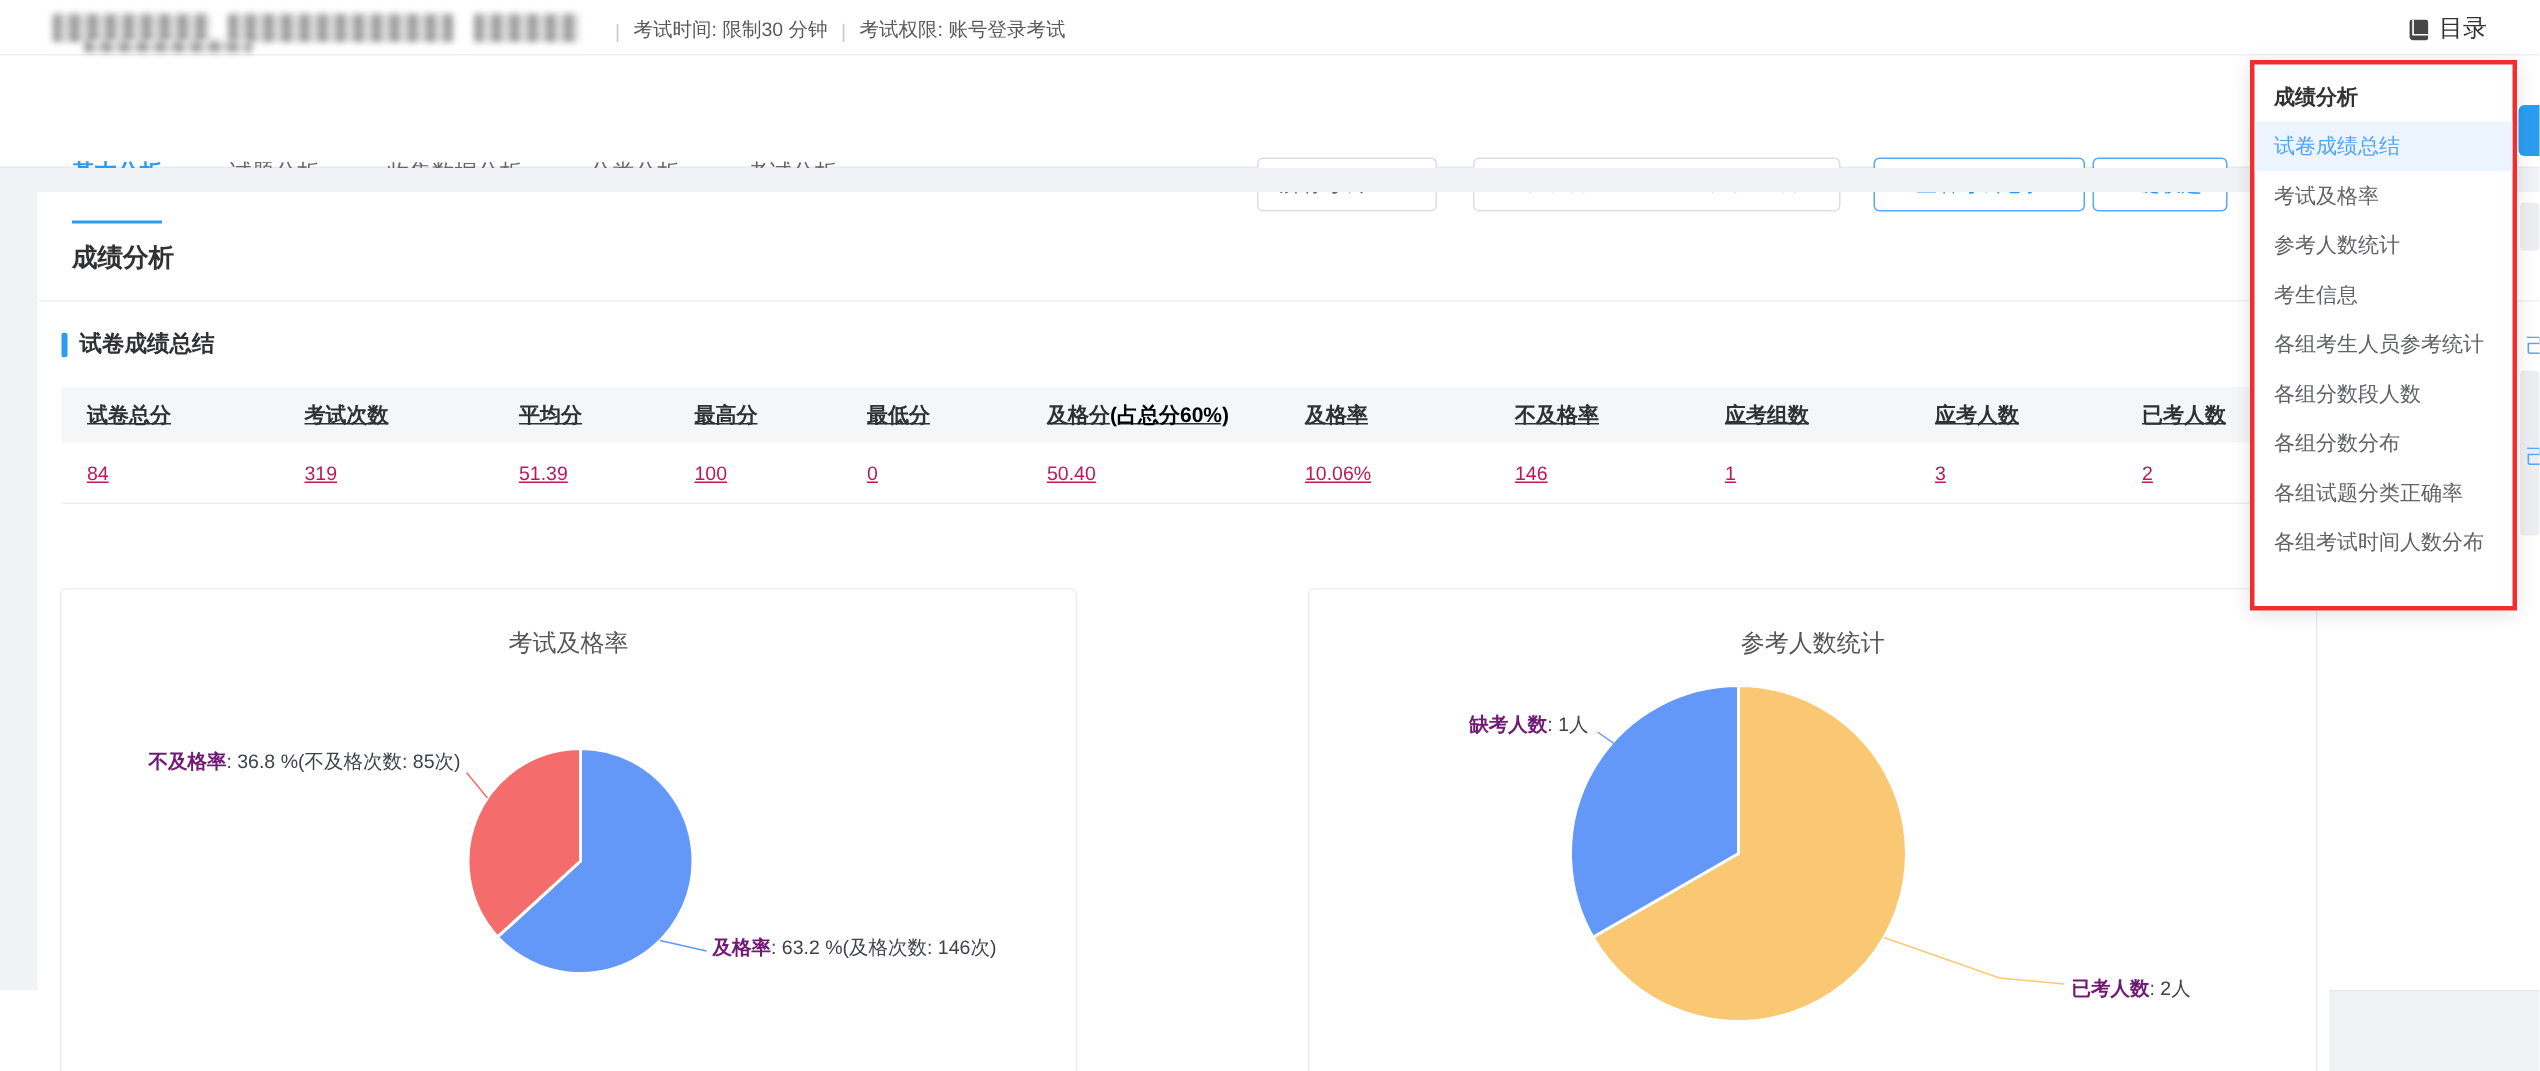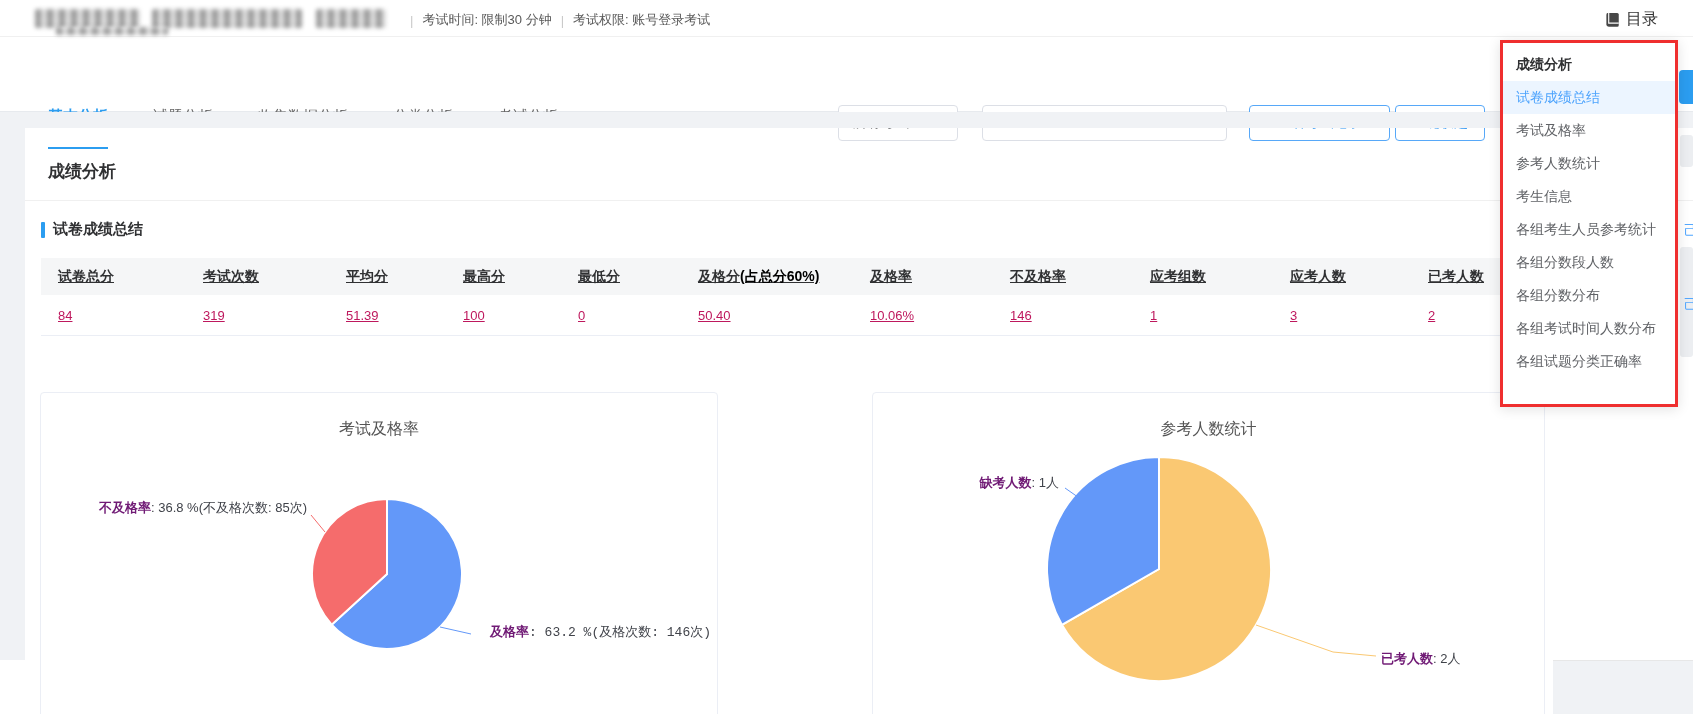--- a/index.html
+++ b/index.html
@@ -169,21 +169,21 @@
         <path d="M 346 181 L 346 106 A 75 75 0 1 1 290.6865161981369 231.64996060907683 Z" fill="#6398f9" stroke="#fff" stroke-width="2"></path>
         <path d="M 346 181 L 290.6865161981369 231.64996060907683 A 75 75 0 0 1 346 106 Z" fill="#f56c6c" stroke="#fff" stroke-width="2"></path>
       </svg></div>
   <svg class="leader-svg">
     <polyline points="270,122 284,139" fill="none" stroke-width="1" stroke="#f56c6c"></polyline>
     <polyline points="399,234 430,241" fill="none" stroke-width="1" stroke="#6398f9"></polyline>
   </svg>
   <div class="pie-label" style="right:410px; top:106px;">
     <b>不及格率</b><span>: 36.8 %(不及格次数: 85次)</span>
   </div>
-  <div class="pie-label" style="left:449px; top:230px;font-family:Liberation Mono, monospace;">
+  <div class="pie-label" style="left:434px; top:230px;">
     <b>及格率</b><span>: 63.2 %(及格次数: 146次)</span>
   </div>
 </div>
 
 <div class="chart-card card-right">
   <div class="chart-title">参考人数统计</div>
   <div class="pie-wrap"><svg width="671" height="358" viewBox="0 0 671 358">
         <path d="M 286 176 L 286 64 A 112 112 0 1 1 188.88808146957712 231.796731798023 Z" fill="#fac872" stroke="#fff" stroke-width="2"></path>
         <path d="M 286 176 L 188.88808146957712 231.796731798023 A 112 112 0 0 1 286 64 Z" fill="#6398f9" stroke="#fff" stroke-width="2"></path>
       </svg></div>
@@ -201,20 +201,20 @@
 
 <div class="toc-panel">
   <div class="toc-item hdr">成绩分析</div>
   <div class="toc-item active">试卷成绩总结</div>
   <div class="toc-item">考试及格率</div>
   <div class="toc-item">参考人数统计</div>
   <div class="toc-item">考生信息</div>
   <div class="toc-item">各组考生人员参考统计</div>
   <div class="toc-item">各组分数段人数</div>
   <div class="toc-item">各组分数分布</div>
+  <div class="toc-item">各组试题分类正确率</div>
   <div class="toc-item">各组考试时间人数分布</div>
-  <div class="toc-item">各组试题分类正确率</div>
 </div>
 
 <div class="edge-strip es1"></div>
 <div class="edge-strip es2"></div>
 <div class="edge-glyph" style="top:222px;">己</div>
 <div class="edge-glyph" style="top:296px;">己</div>
 
 </body></html>

